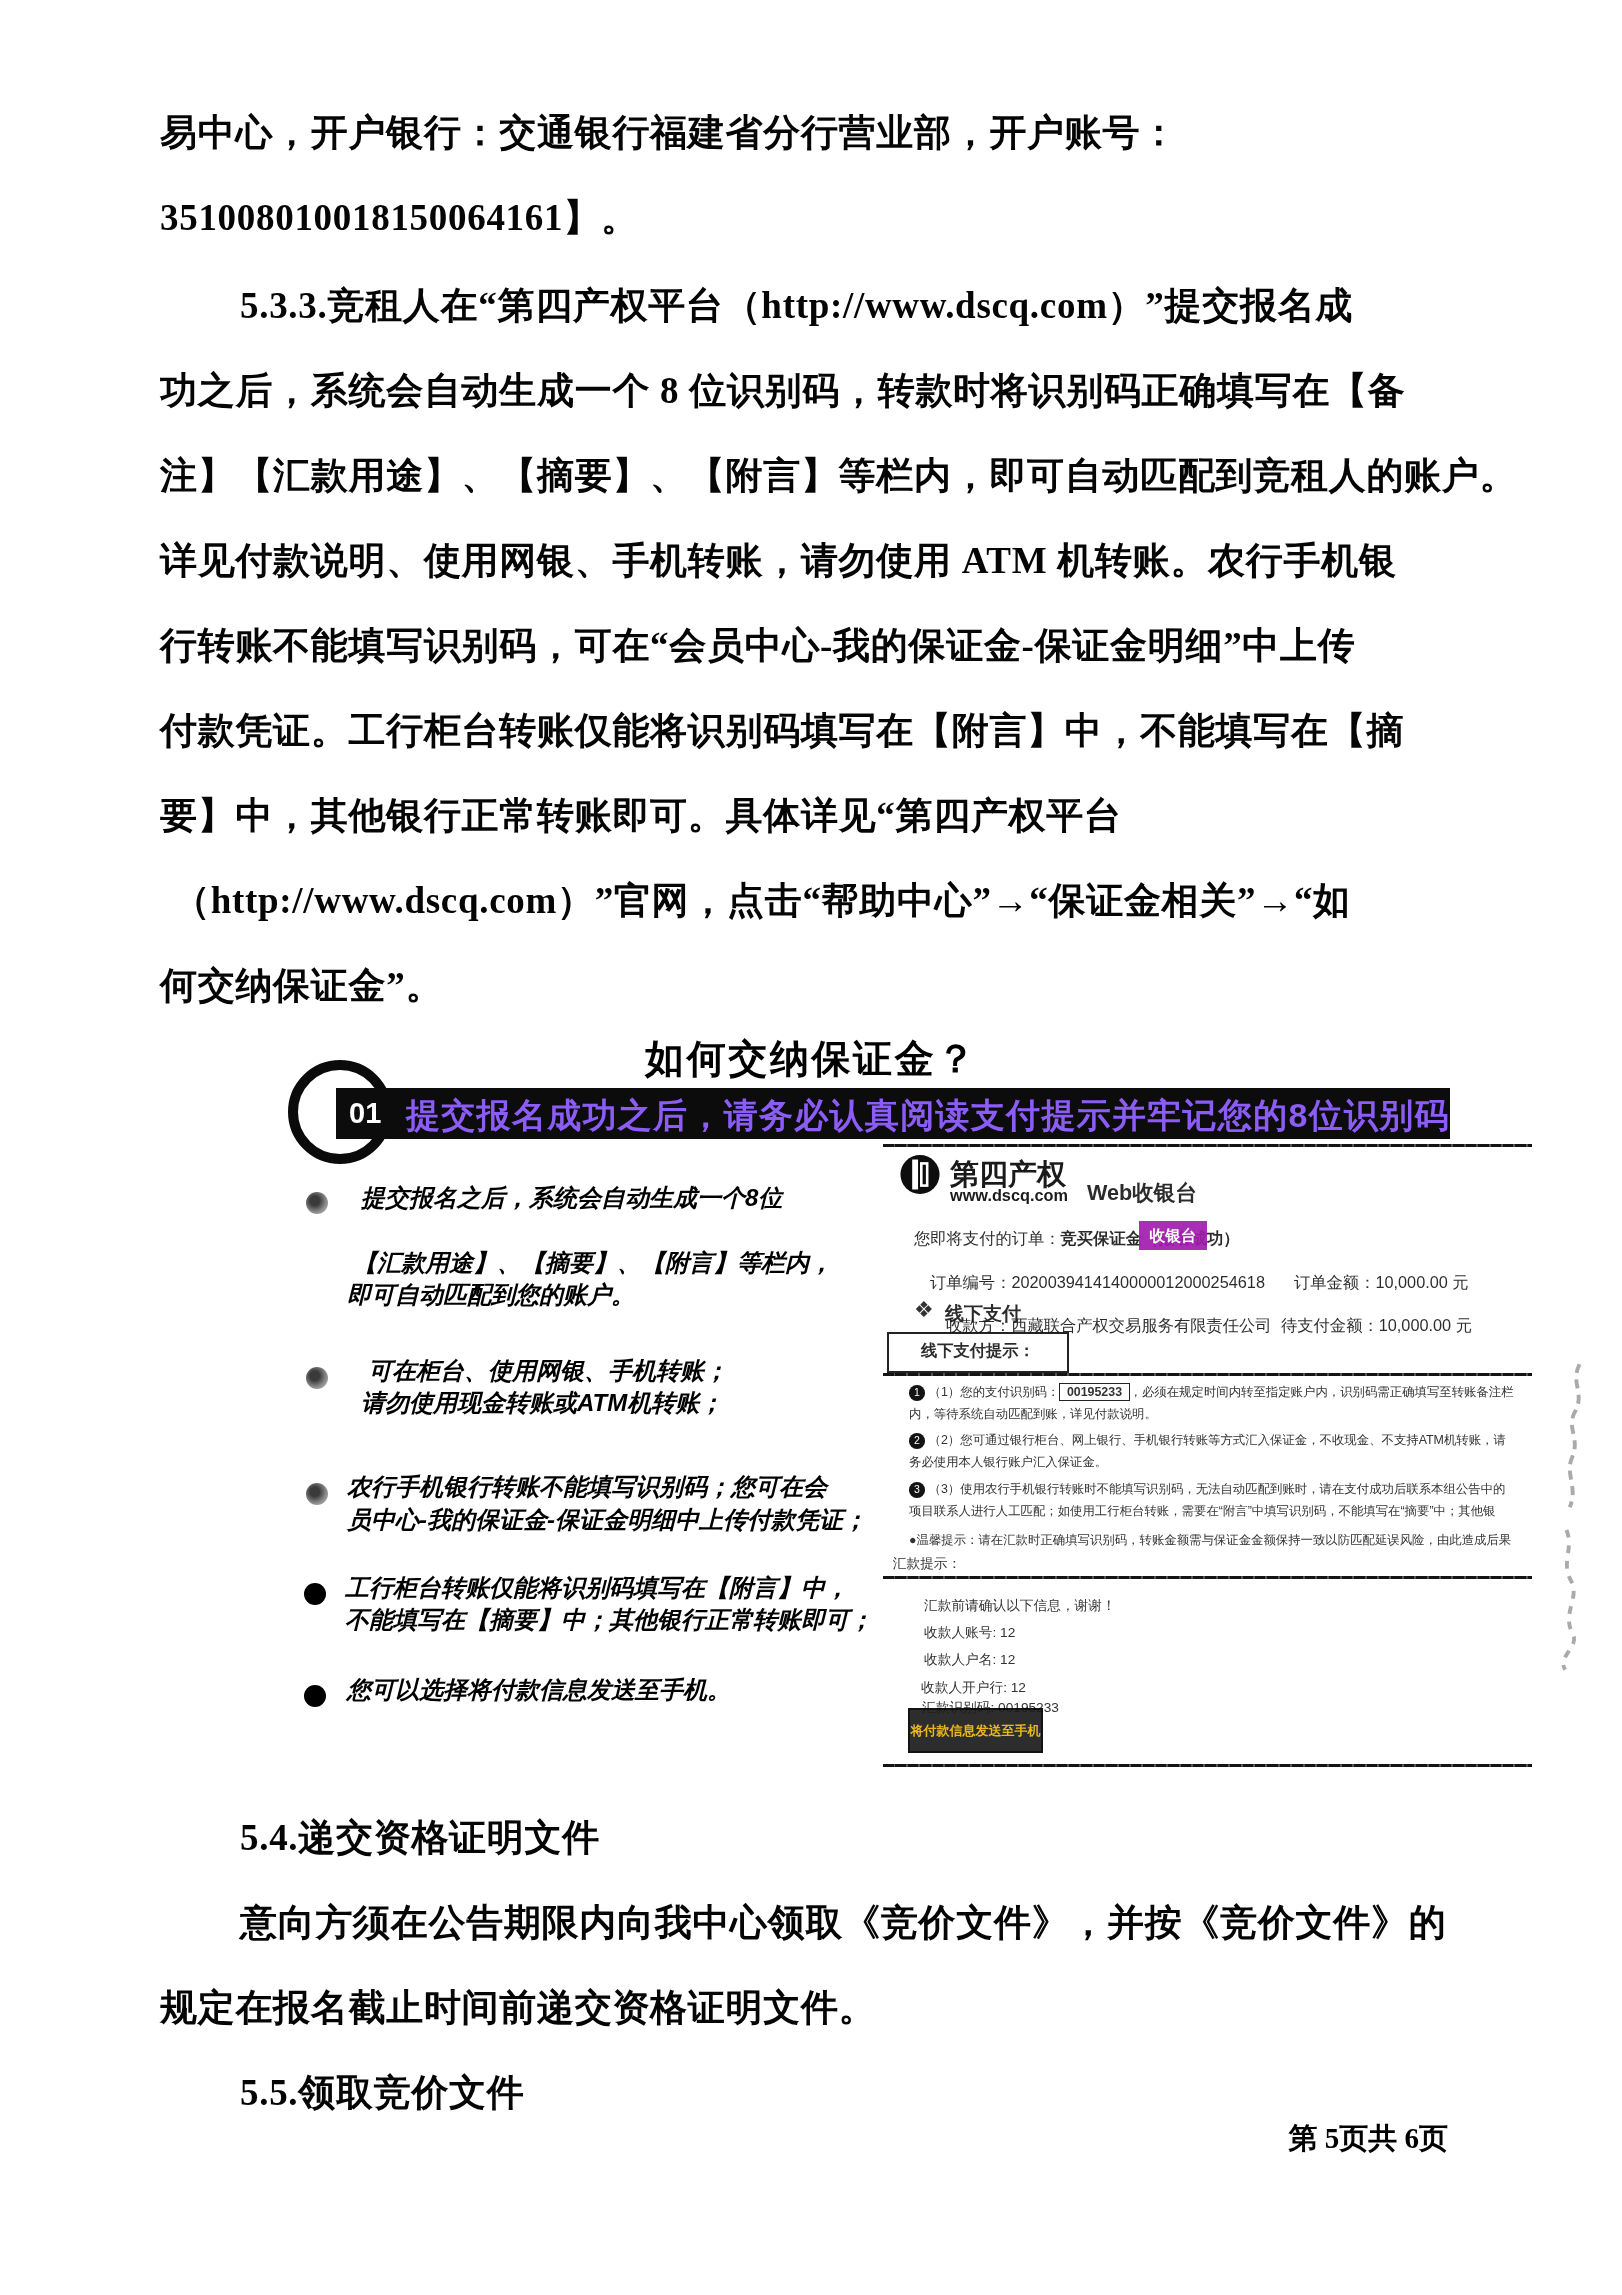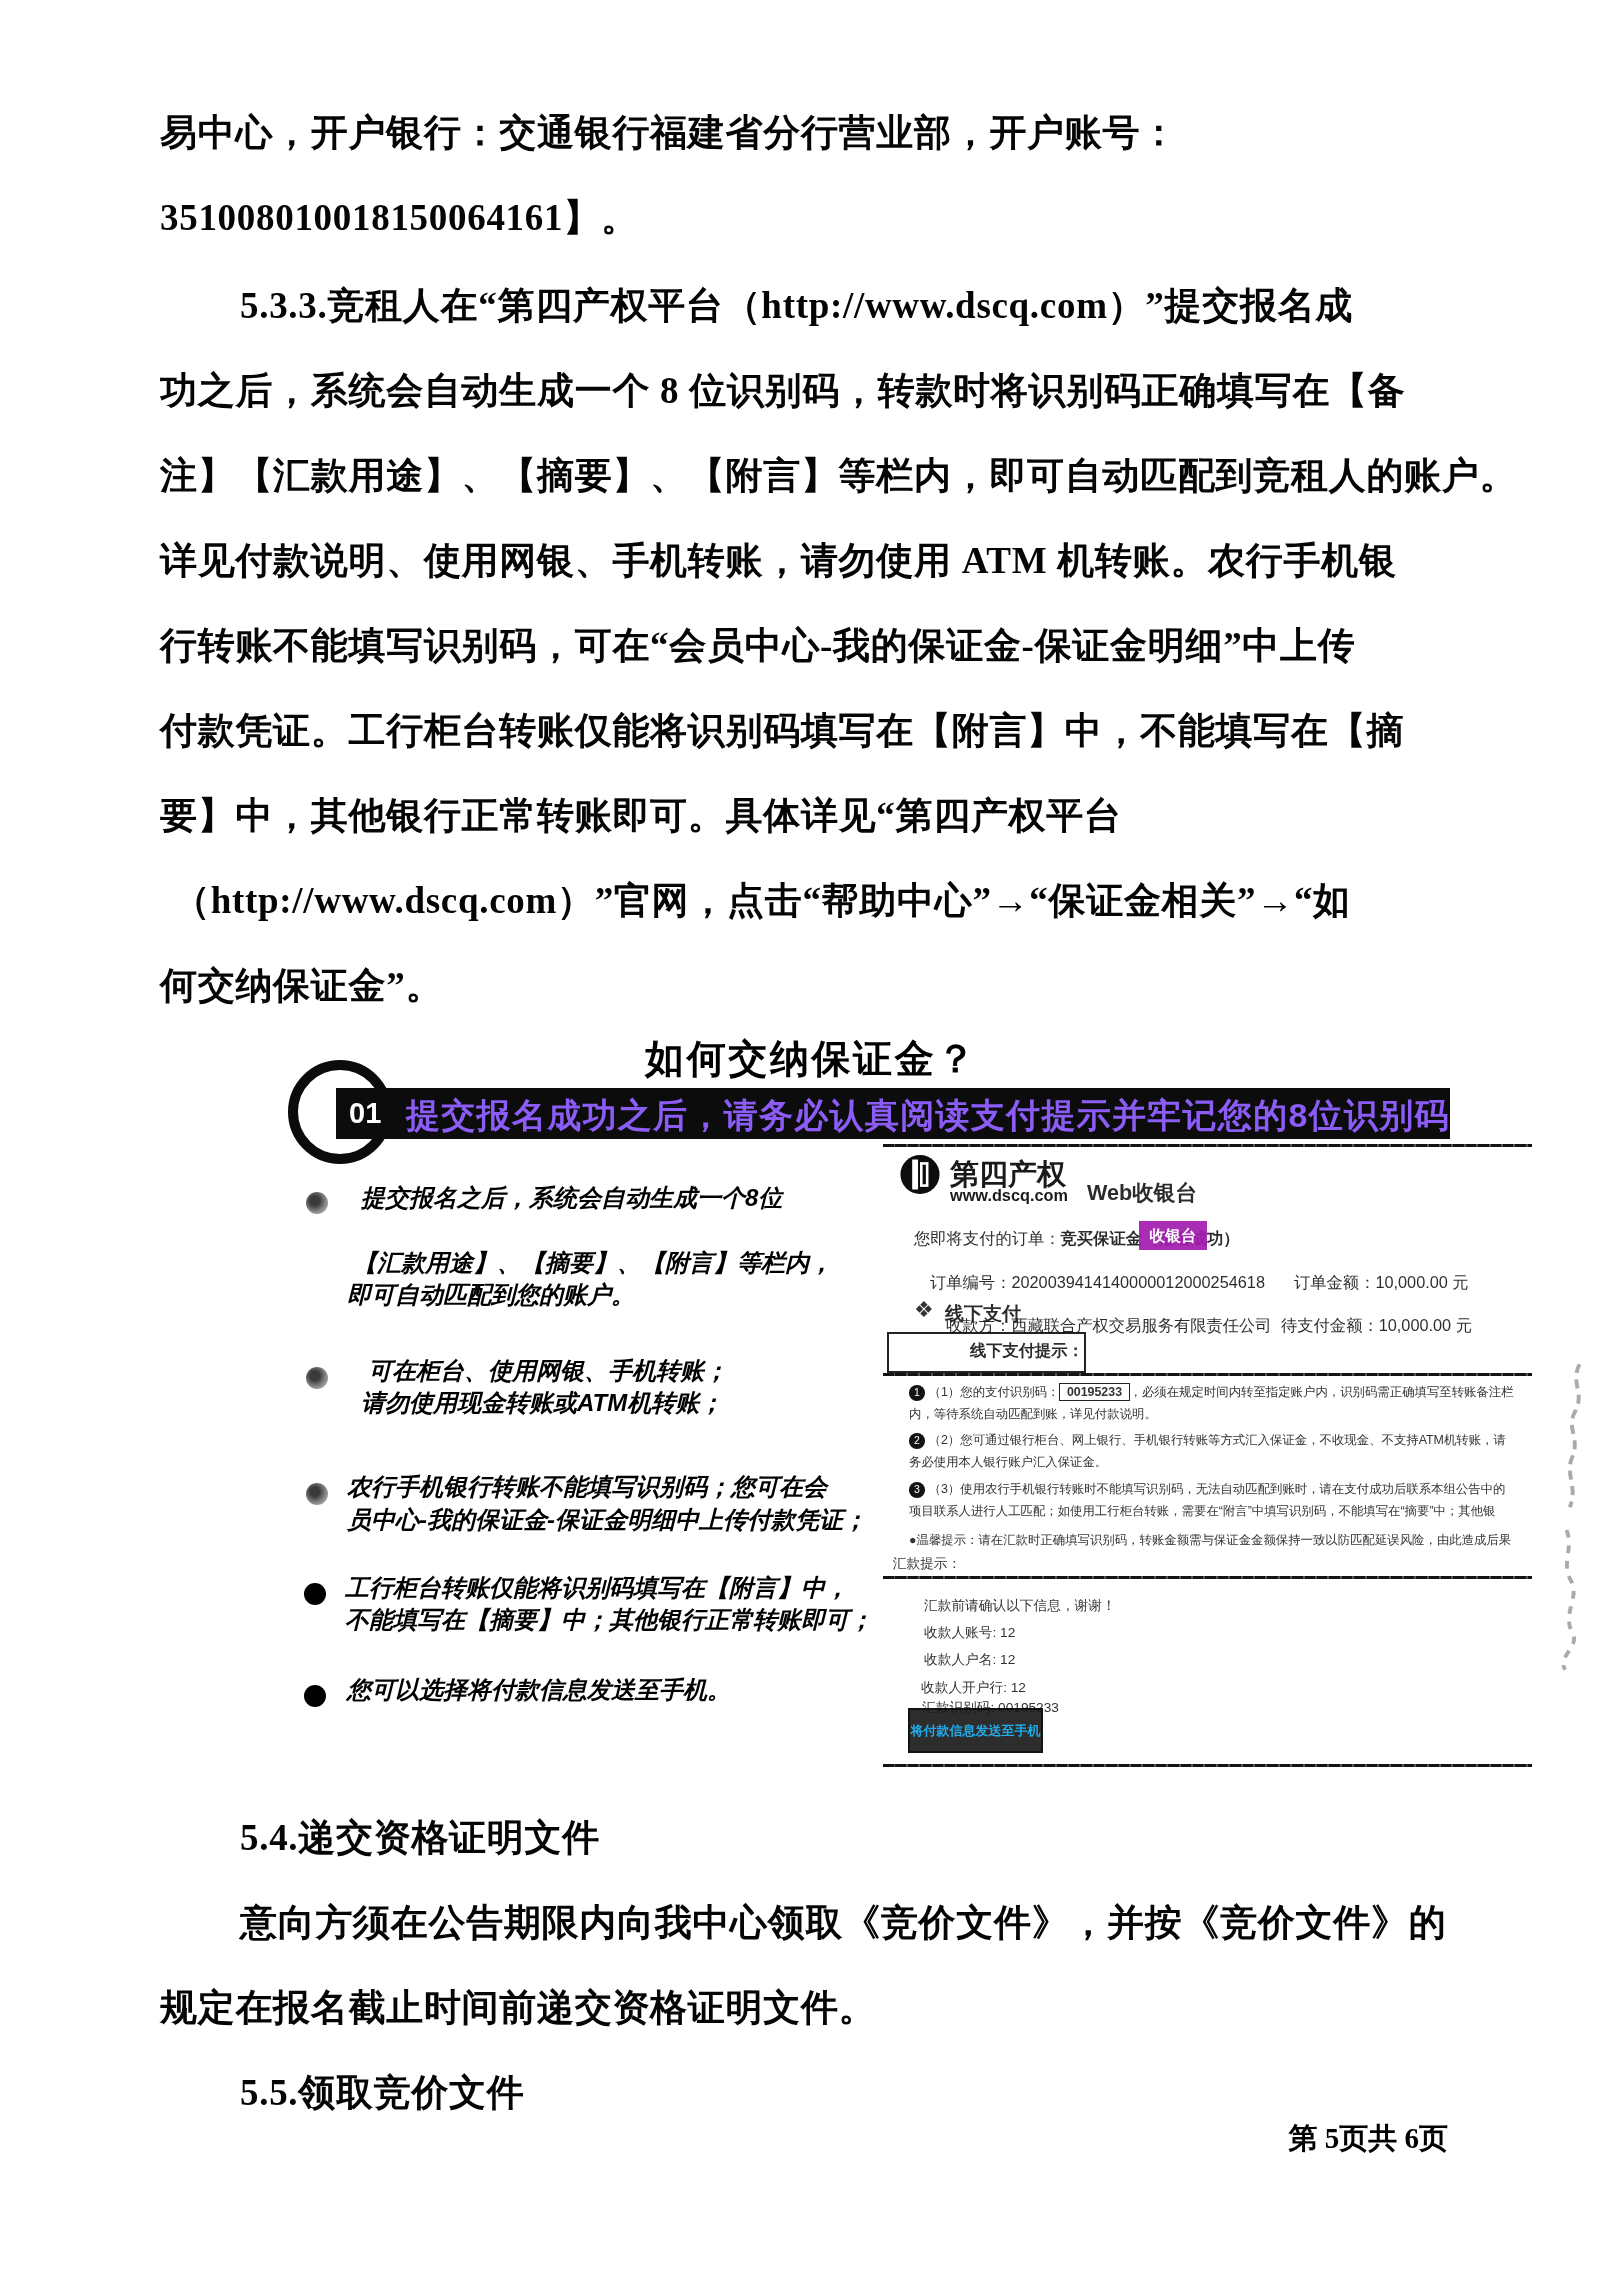--- a/index.html
+++ b/index.html
@@ -37,29 +37,29 @@
   .p-logoname{position:absolute;left:67px;top:10.5px;font-size:29px;font-weight:800;white-space:nowrap;}
   .p-logourl{position:absolute;left:67px;top:42px;font-size:16.3px;font-weight:700;white-space:nowrap;}
   .p-cashier{position:absolute;left:204px;top:34px;font-size:21.6px;font-weight:800;white-space:nowrap;}
   .p-row{position:absolute;font-size:16.3px;white-space:nowrap;}
   .p-btn{position:absolute;background:#a21caf;color:#fff;font-size:15.7px;font-weight:700;
          text-align:center;line-height:29px;}
   .p-amt{font-weight:400;}
   .p-offline-ic{position:absolute;left:31px;top:153px;font-size:22px;color:#222;}
   .p-offline{position:absolute;left:62px;top:157px;font-size:19px;font-weight:800;white-space:nowrap;}
   .p-tipbox{position:absolute;left:3.9px;top:188px;width:178px;height:37px;border:2.6px double #111;
-            font-size:16.3px;font-weight:700;line-height:33px;text-align:right;white-space:nowrap;padding-left:17px;}
+            font-size:16.3px;font-weight:700;line-height:33px;text-align:center;white-space:nowrap;}
   .pay-item{position:absolute;left:26px;width:608px;font-size:12.4px;line-height:21.6px;
             max-height:43px;overflow:hidden;color:#222;}
   .pay-item .marker{display:inline-block;width:15.7px;height:15.7px;border-radius:50%;background:#000;
             color:#fff;font-size:10.5px;line-height:15.7px;text-align:center;margin-right:3.9px;}
   .codebox{border:1.3px solid #111;padding:0.7px 6.5px;font-weight:700;}
   .p-small{position:absolute;font-size:13.7px;white-space:nowrap;color:#222;}
   .p-send{position:absolute;left:25px;top:564px;width:131px;height:41px;background:#1c1c1c;
-          color:#0ea5e9;font-size:13px;font-weight:700;text-align:center;line-height:41px;
+          color:#eab308;font-size:13px;font-weight:700;text-align:center;line-height:41px;
           border:2px solid #000;}
   
   .footer{position:absolute;right:175px;top:2119px;font-size:29px;font-weight:600;white-space:nowrap;}
   .scribble{position:absolute;left:1534px;top:1357px;opacity:.55;}
 </style>
 </head>
 <body>
 
 <div class="page">
 

